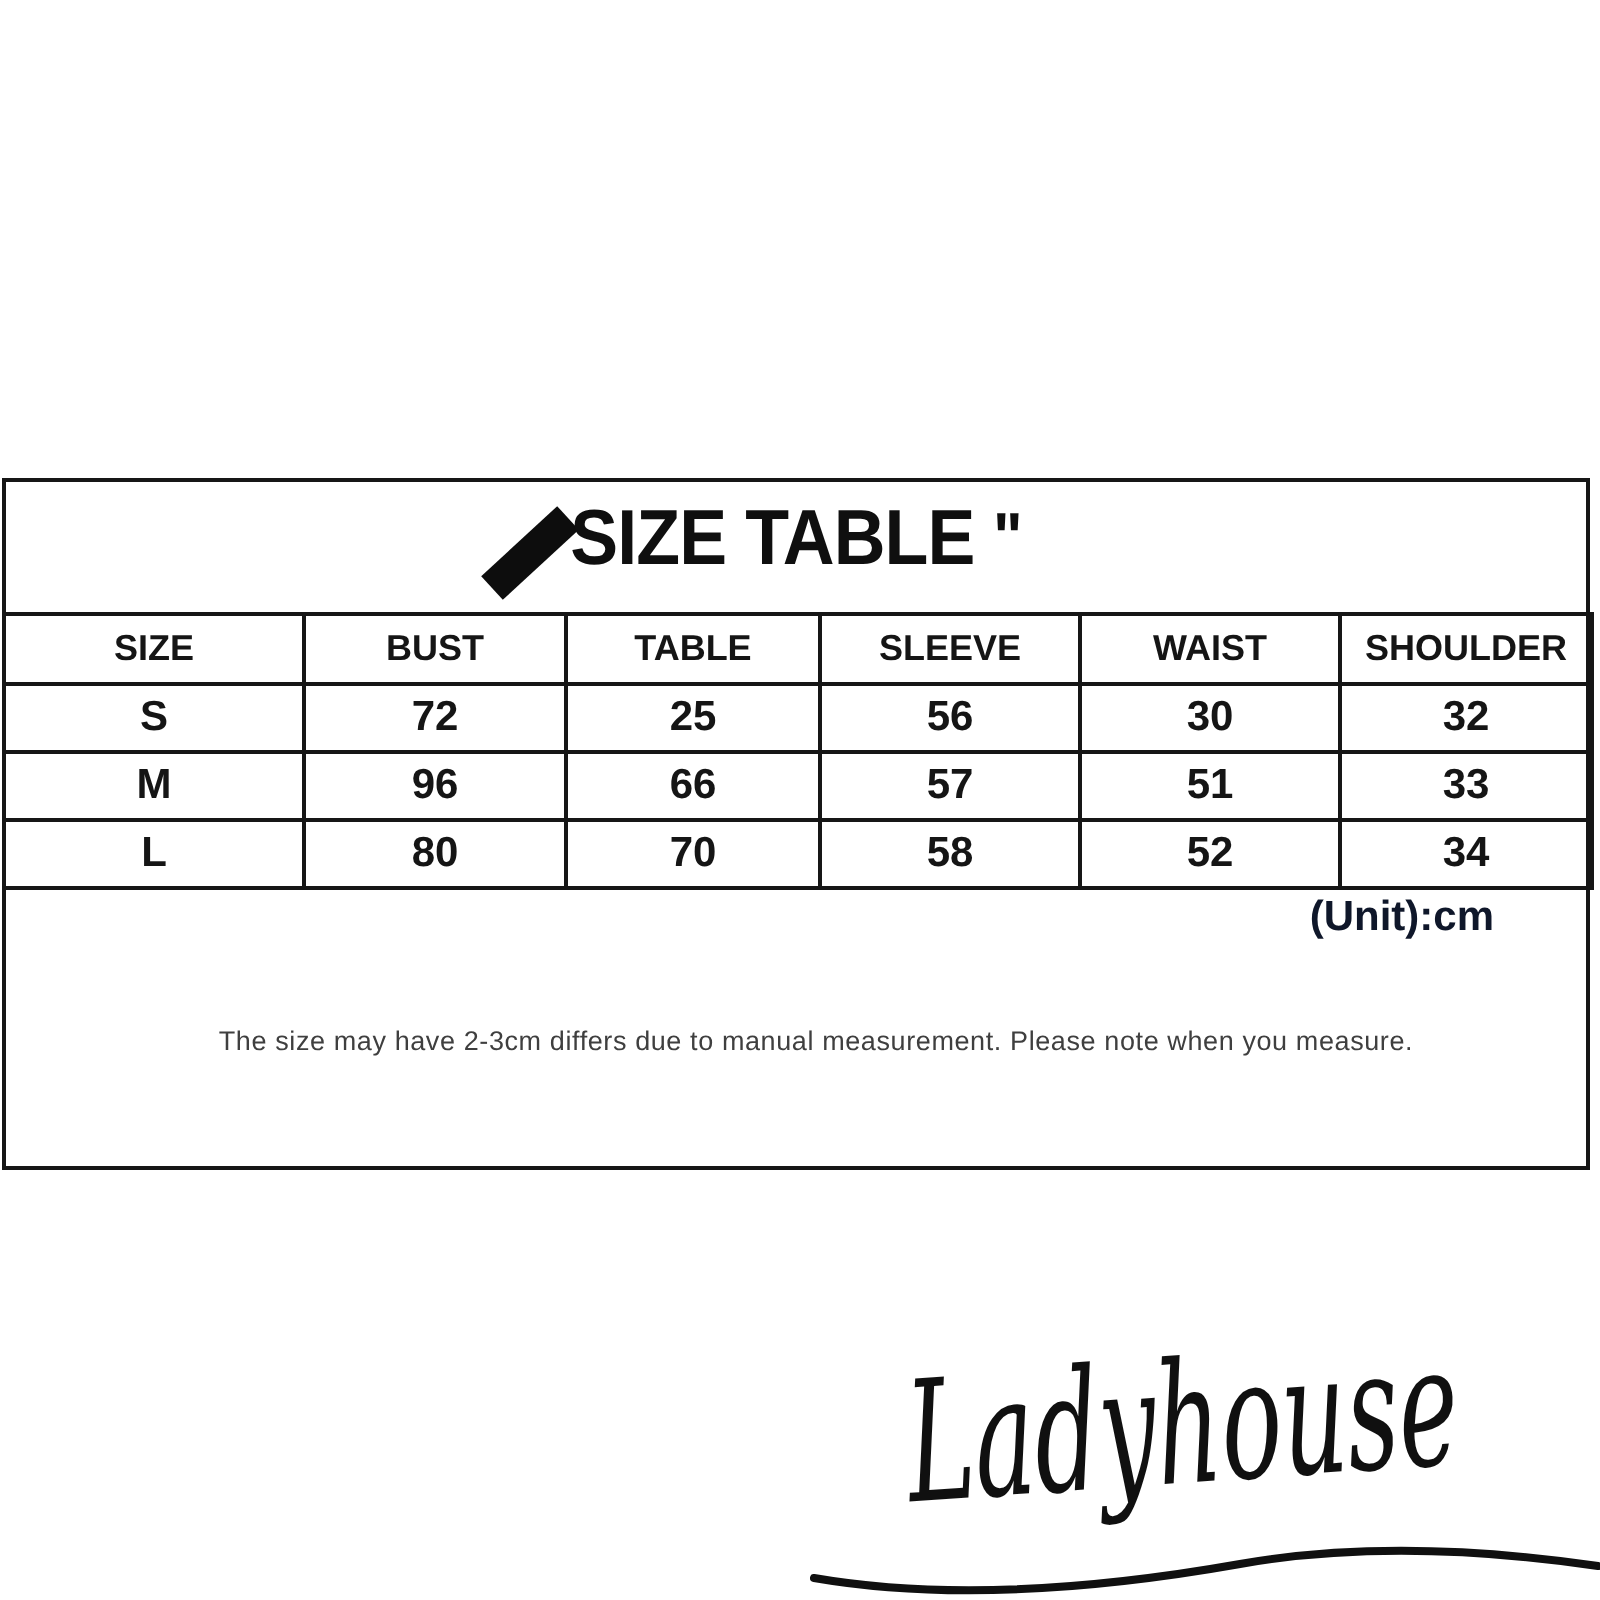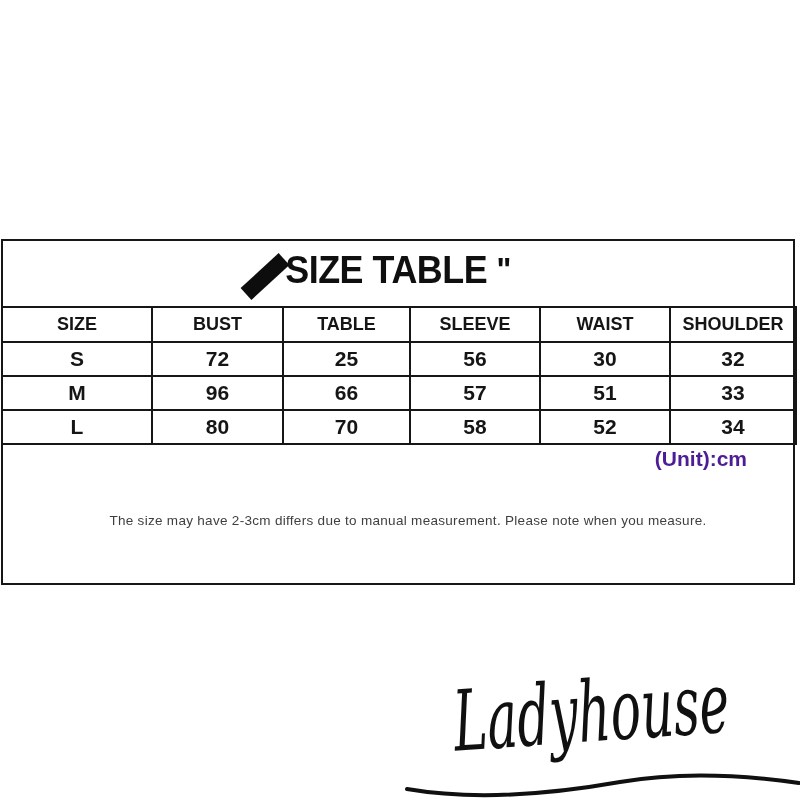--- a/index.html
+++ b/index.html
@@ -35,21 +35,21 @@
     border:2px solid #161616;text-align:center;vertical-align:middle;
     color:#151515;padding:0;
   }
   table.size-table th{font-size:18px;font-weight:700;height:33px;margin-top:28px;}
   table.size-table td{font-size:21px;font-weight:700;height:32px;}
   col.c0{width:150px;} col.c1{width:131px;} col.c2{width:127px;}
   col.c3{width:130px;} col.c4{width:130px;} col.c5{width:126px;}
 
   .unit-label{
     position:absolute;right:46px;top:206px;
-    font-size:21px;font-weight:700;color:#4c1d95;
+    font-size:21px;font-weight:700;color:#0f172a;
   }
   .note-text{
     position:absolute;left:0;right:0;top:272px;text-align:center;
     font-size:13.5px;color:#3f3f3f;letter-spacing:.3px;padding-left:20px;
   }
 
   
   .logo{position:absolute;left:395px;top:608px;width:405px;height:192px;}
   .logo text{
     font-family:"DejaVu Serif", serif;font-style:italic;

